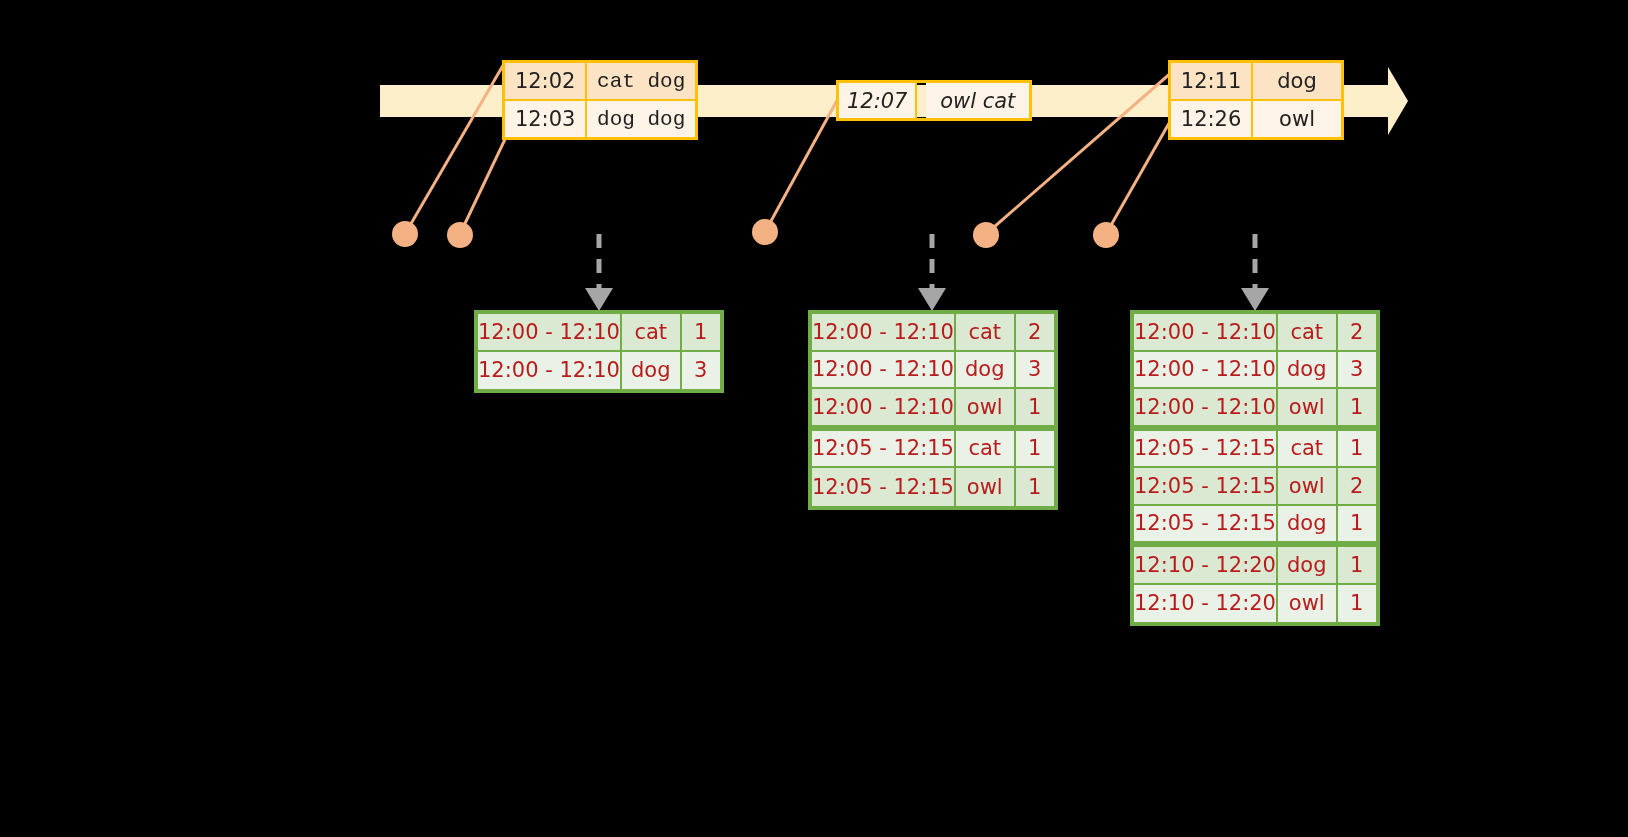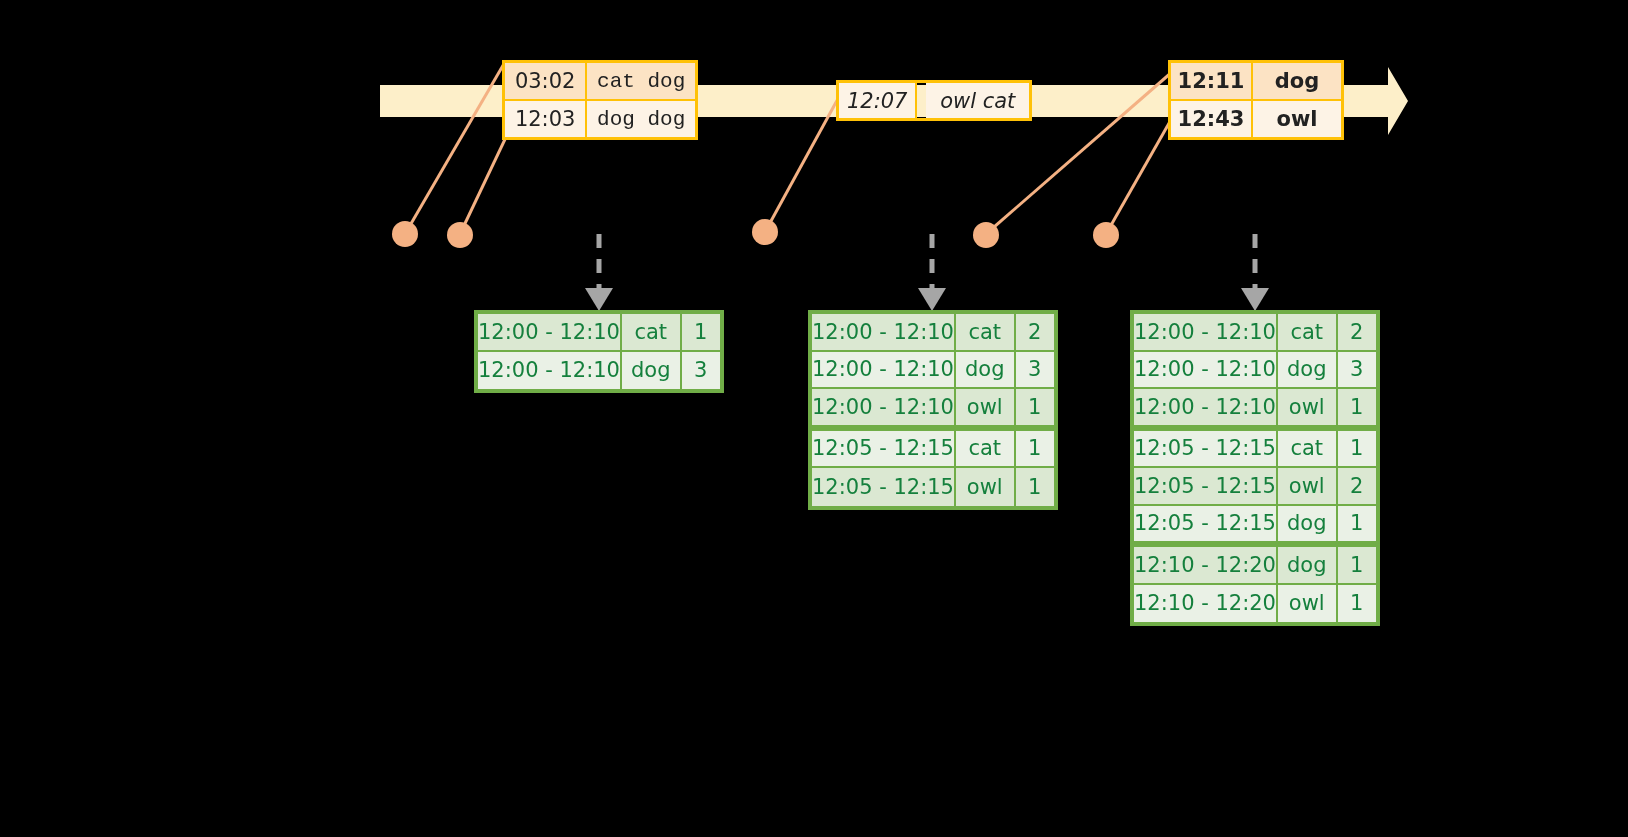--- a/index.html
+++ b/index.html
@@ -68,21 +68,21 @@
   .event-row .cell.words {
     flex: 1 1 auto;
   }
   .event-row.shade .cell { background: #fce3c4; }
   .event-row.light .cell { background: #fdf3e6; }
 
   #event-a { left: 502px; top: 60px; width: 196px; height: 80px; }
   #event-a .cell.words { width: 110px; font-family: Liberation Mono, monospace; }
   #event-b { left: 836px; top: 80px; width: 196px; height: 41px; font-style: italic; }
   #event-b .cell.words { width: 110px; margin-left: 9px; }
-  #event-c { left: 1168px; top: 60px; width: 176px; height: 80px; font-weight: bold; }
+  #event-c { left: 1168px; top: 60px; width: 176px; height: 80px; }
   #event-c .cell.words { width: 90px; }
 
   
   .dot {
     position: absolute;
     width: 26px; height: 26px;
     border-radius: 50%;
     background: #f4b183;
     z-index: 5;
   }
@@ -98,21 +98,21 @@
   }
   .result-row {
     display: flex;
     height: 37.5px;
   }
   .result-row .rcell {
     display: flex;
     align-items: center;
     justify-content: center;
     font-size: 21px;
-    color: #15803d;
+    color: #b91c1c;
     box-sizing: border-box;
     border-right: 2px solid #70ad47;
     border-bottom: 2px solid #70ad47;
     white-space: nowrap;
   }
   .result-row .rcell:last-child { border-right: none; }
   .result-row:last-child .rcell { border-bottom: none; }
   .result-row.shade .rcell { background: #dbe8d2; }
   .result-row.light .rcell { background: #eaf1e6; }
   .result-row.sep { border-top: 4px solid #70ad47; }
@@ -158,21 +158,21 @@
     </g>
     <g fill="#a6a6a6">
       <path d="M585,288 L613,288 L599,311 Z"></path>
       <path d="M918,288 L946,288 L932,311 Z"></path>
       <path d="M1241,288 L1269,288 L1255,311 Z"></path>
     </g>
   </svg>
 
   <div class="event-box" id="event-a">
     <div class="event-row shade">
-      <div class="cell time">03:02</div>
+      <div class="cell time">12:02</div>
       <div class="cell words">cat dog</div>
     </div>
     <div class="event-row light">
       <div class="cell time">12:03</div>
       <div class="cell words">dog dog</div>
     </div>
   </div>
 
   <div class="event-box" id="event-b">
     <div class="event-row light">
@@ -180,21 +180,21 @@
       <div class="cell words">owl cat</div>
     </div>
   </div>
 
   <div class="event-box" id="event-c">
     <div class="event-row shade">
       <div class="cell time">12:11</div>
       <div class="cell words">dog</div>
     </div>
     <div class="event-row light">
-      <div class="cell time">12:43</div>
+      <div class="cell time">12:26</div>
       <div class="cell words">owl</div>
     </div>
   </div>
 
   <div class="dot" style="left: 392px; top: 221px;"></div>
   <div class="dot" style="left: 447px; top: 222px;"></div>
   <div class="dot" style="left: 752px; top: 219px;"></div>
   <div class="dot" style="left: 973px; top: 222px;"></div>
   <div class="dot" style="left: 1093px; top: 222px;"></div>
 

